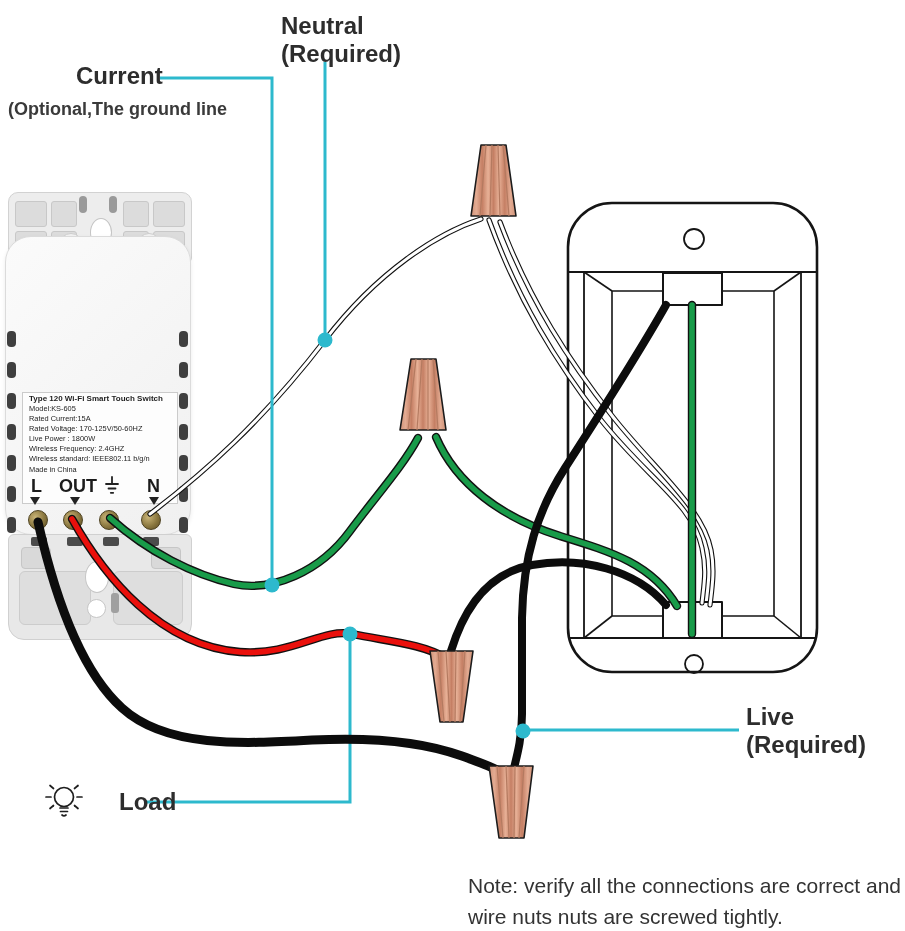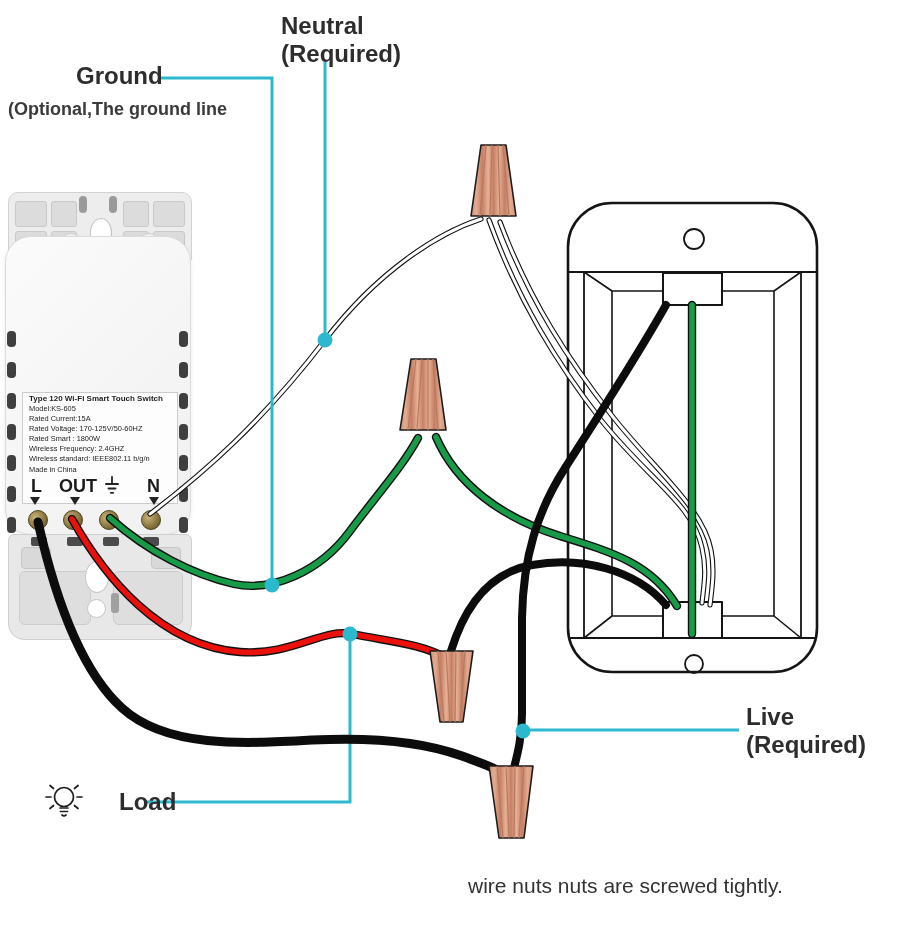--- a/index.html
+++ b/index.html
@@ -73,21 +73,21 @@
     <div class="vent" style="left:173px;top:218px;"></div>
     <div class="vent" style="left:173px;top:249px;"></div>
     <div class="vent" style="left:173px;top:280px;"></div>
   </div>
 
   <div class="dev spec">
     <div class="spec-title">Type 120 Wi-Fi Smart Touch Switch</div>
     <div class="spec-line">Model:KS-605</div>
     <div class="spec-line">Rated Current:15A</div>
     <div class="spec-line">Rated Voltage: 170-125V/50-60HZ</div>
-    <div class="spec-line">Rated Smart : 1800W</div>
+    <div class="spec-line">Live Power : 1800W</div>
     <div class="spec-line">Wireless Frequency: 2.4GHZ</div>
     <div class="spec-line">Wireless standard: IEEE802.11 b/g/n</div>
     <div class="spec-line">Made in China</div>
 
     <div class="term" style="left:8px;top:84px;">L</div>
     <div class="term" style="left:36px;top:84px;">OUT</div>
     <div class="term" style="left:124px;top:84px;">N</div>
     <svg class="abs" style="left:81px;top:82px;" width="16" height="22">
       <g stroke="#222" stroke-width="1.8" stroke-linecap="round" fill="none">
         <path d="M8 2 V9"></path>
@@ -238,21 +238,21 @@
       <circle cx="350" cy="634" r="7.5"></circle>
       <circle cx="523" cy="731" r="7.5"></circle>
     </g>
   </svg>
 
   <div class="lbl" style="left:281px;top:12px;">
     <div>Neutral</div>
     <div>(Required)</div>
   </div>
 
-  <div class="lbl" style="left:76px;top:62px;">Ground</div>
+  <div class="lbl" style="left:76px;top:62px;">Current</div>
   <div class="lbl-small" style="left:8px;top:94px;">
     <div>(Optional,The ground line</div>
   </div>
 
   <svg class="abs" style="left:40px;top:778px;z-index:3;" width="48" height="48">
     <g stroke="#1e1e1e" stroke-width="1.7" stroke-linecap="round" fill="none">
       <circle cx="24" cy="19" r="9.5"></circle>
       <path d="M20 30 h8"></path>
         <path d="M20.5 33.5 h7"></path>
         <path d="M22 37 q2 1.8 4 0"></path>
@@ -265,16 +265,17 @@
     </g>
   </svg>
   <div class="lbl" style="left:95px;top:788px;margin-left:24px;">Load</div>
 
   <div class="lbl" style="left:746px;top:703px;">
     <div>Live</div>
     <div>(Required)</div>
   </div>
 
   <div class="note" style="left:468px;top:870px;">
+    <div>Note: verify all the  connections are correct and</div>
     <div>wire nuts nuts are screwed tightly.</div>
   </div>
 
 </div>
 
 </body></html>

